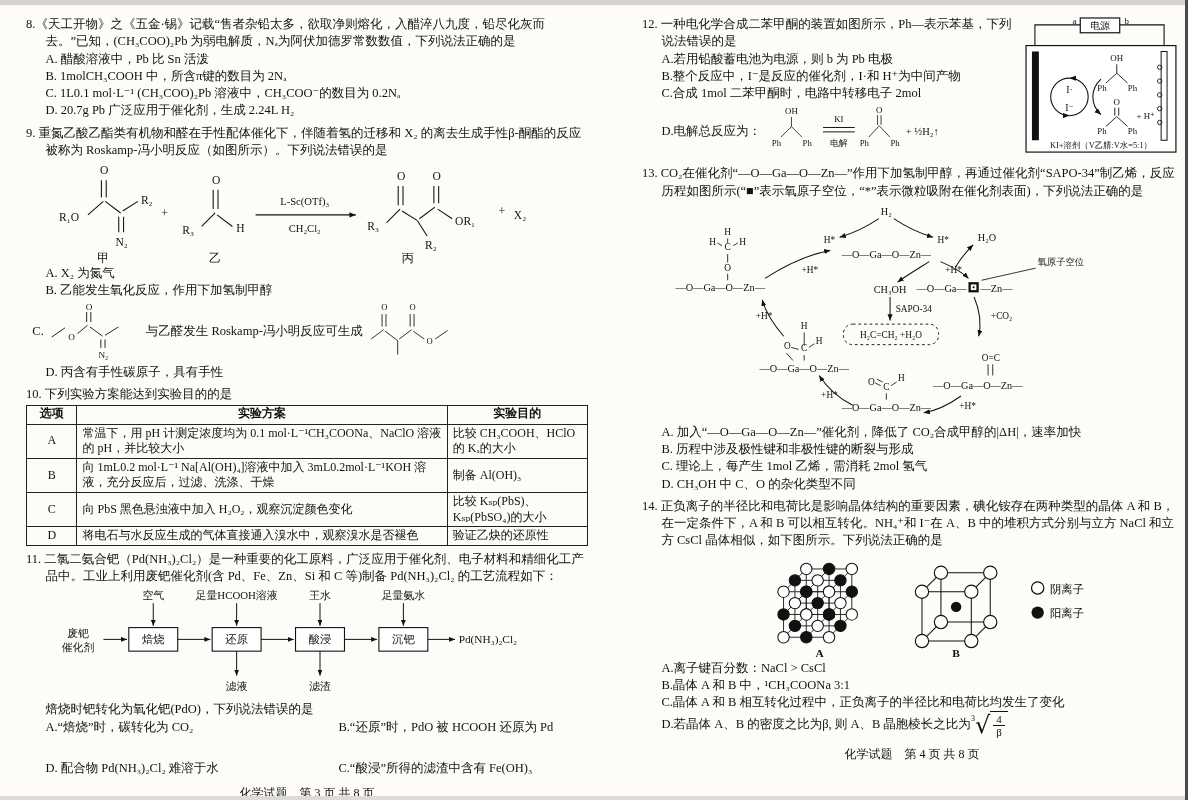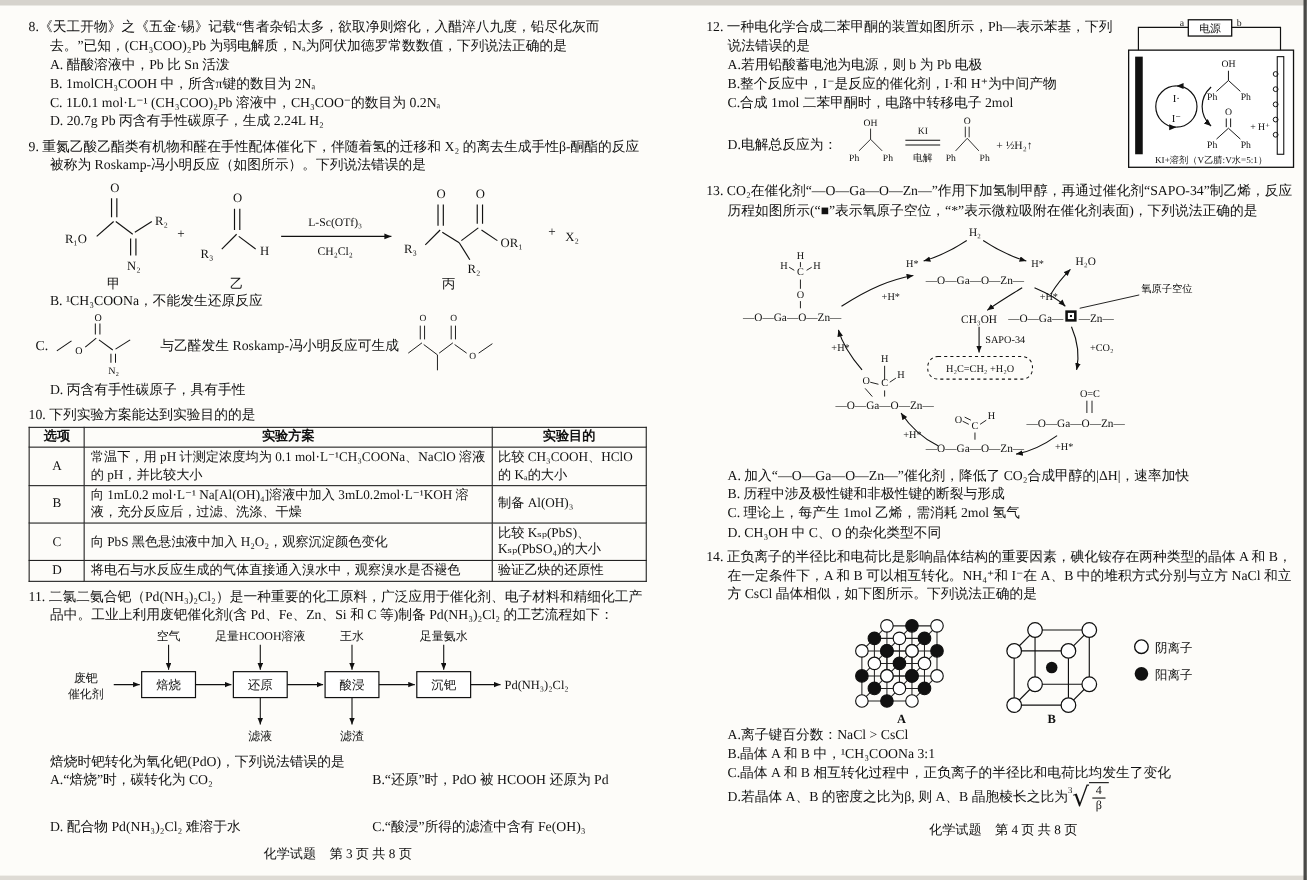--- a/index.html
+++ b/index.html
@@ -53,21 +53,21 @@
 
 <div class="sheet">
 
   <div class="col-left">
 
     <div class="q">
       <p class="stem">8.《天工开物》之《五金·锡》记载“售者杂铅太多，欲取净则熔化，入醋淬八九度，铅尽化灰而去。”已知，(CH₃COO)₂Pb 为弱电解质，Nₐ为阿伏加德罗常数数值，下列说法正确的是</p>
       <p class="opt">A. 醋酸溶液中，Pb 比 Sn 活泼</p>
       <p class="opt">B. 1molCH₃COOH 中，所含π键的数目为 2Nₐ</p>
       <p class="opt">C. 1L0.1 mol·L⁻¹ (CH₃COO)₂Pb 溶液中，CH₃COO⁻的数目为 0.2Nₐ</p>
-      <p class="opt">D. 20.7g Pb 丙含有手性碳原子，生成 2.24L H₂</p>
+      <p class="opt">D. 20.7g Pb 广泛应用于催化剂，生成 2.24L H₂</p>
     </div>
 
     <div class="q">
       <p class="stem">9. 重氮乙酸乙酯类有机物和醛在手性配体催化下，伴随着氢的迁移和 X₂ 的离去生成手性β-酮酯的反应被称为 Roskamp-冯小明反应（如图所示）。下列说法错误的是</p>
       <div class="schemewrap">
         <svg class="chem" width="505" height="106" viewBox="0 0 515 110">
           <defs>
             <marker id="ah1" markerWidth="8" markerHeight="8" refX="6" refY="2.5" orient="auto">
               <path d="M0,0 L6,2.5 L0,5 Z" fill="#111"></path>
             </marker>
@@ -116,21 +116,22 @@
             <line class="ln" x1="404" y1="46" x2="404" y2="28"></line>
             <text class="t12" text-anchor="middle" x="402" y="22">O</text>
             <line class="ln" x1="403" y1="52" x2="418" y2="62"></line>
             <text class="t12" x="421" y="68">OR₁</text>
             <text class="t13" text-anchor="middle" x="372" y="107">丙</text>
           </g>
           <text class="t13" x="466" y="58">+</text>
           <text class="t12" x="482" y="62">X₂</text>
         </svg>
       </div>
-      <p class="opt">B. ¹CH₃COONa，不能发生还原反应</p>
+      <p class="opt">A. X₂ 为氮气</p>
+      <p class="opt">B. 乙能发生氧化反应，作用下加氢制甲醇</p>
       <div class="optc-row">
         <span class="opt" style="padding-left:0.25em">C.</span>
         <svg class="chem" width="96" height="60" viewBox="0 0 112 72">
           <line class="ln" x1="4" y1="42" x2="20" y2="31"></line>
           <text class="t11" text-anchor="middle" x="28" y="45">O</text>
           <line class="ln" x1="35" y1="38" x2="47" y2="28"></line>
           <line class="ln" x1="46" y1="24" x2="46" y2="12"></line>
           <line class="ln" x1="51" y1="24" x2="51" y2="12"></line>
           <text class="t11" text-anchor="middle" x="49" y="9">O</text>
           <line class="ln" x1="50" y1="30" x2="65" y2="41"></line>

